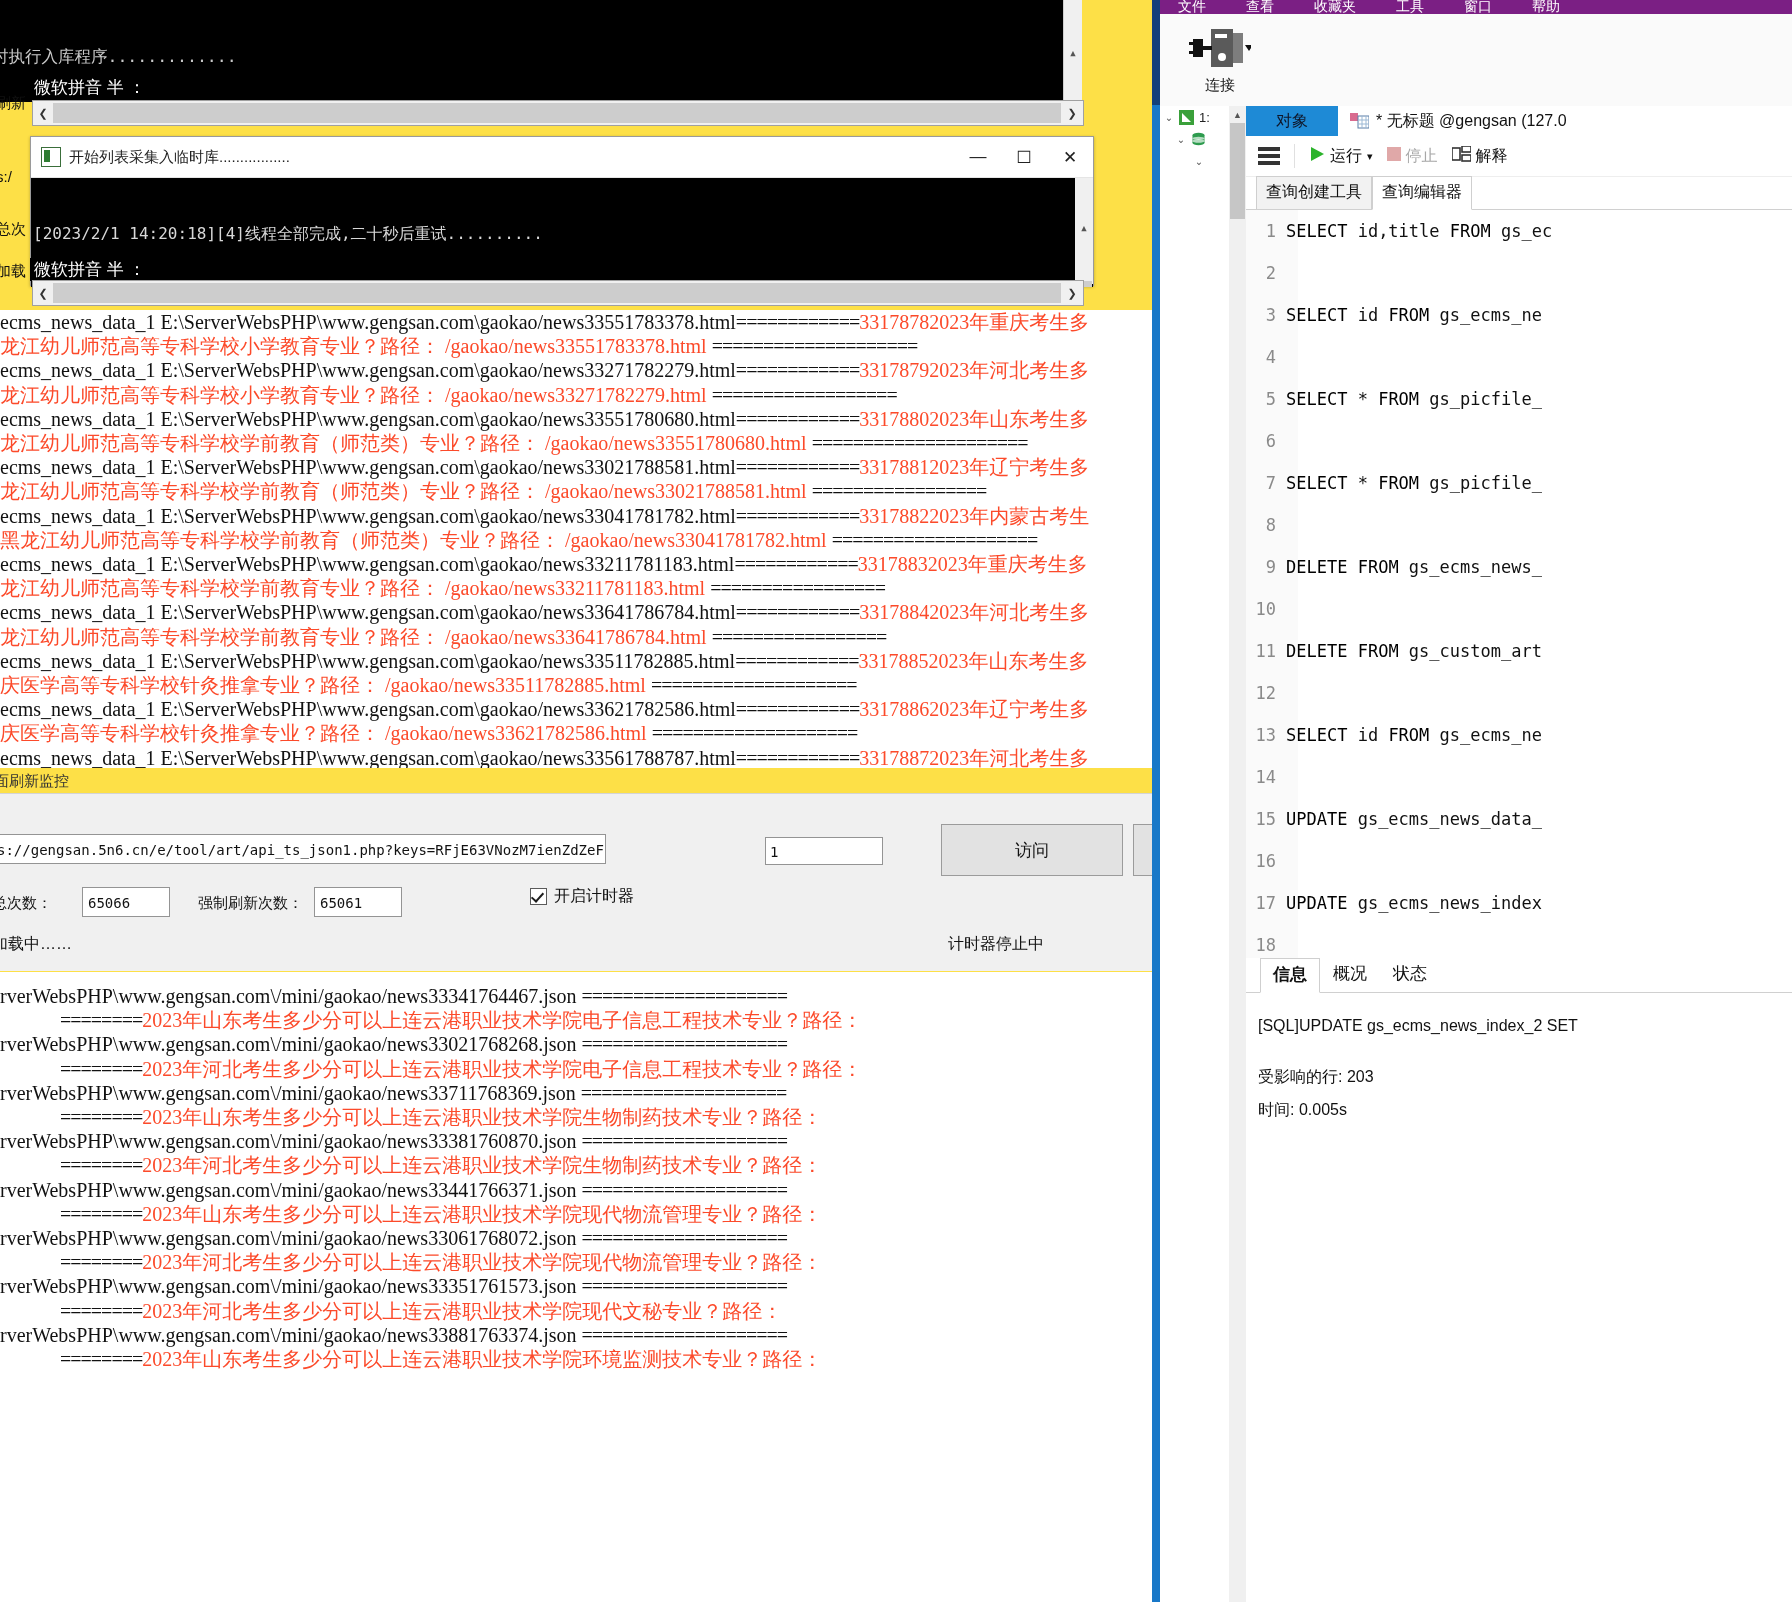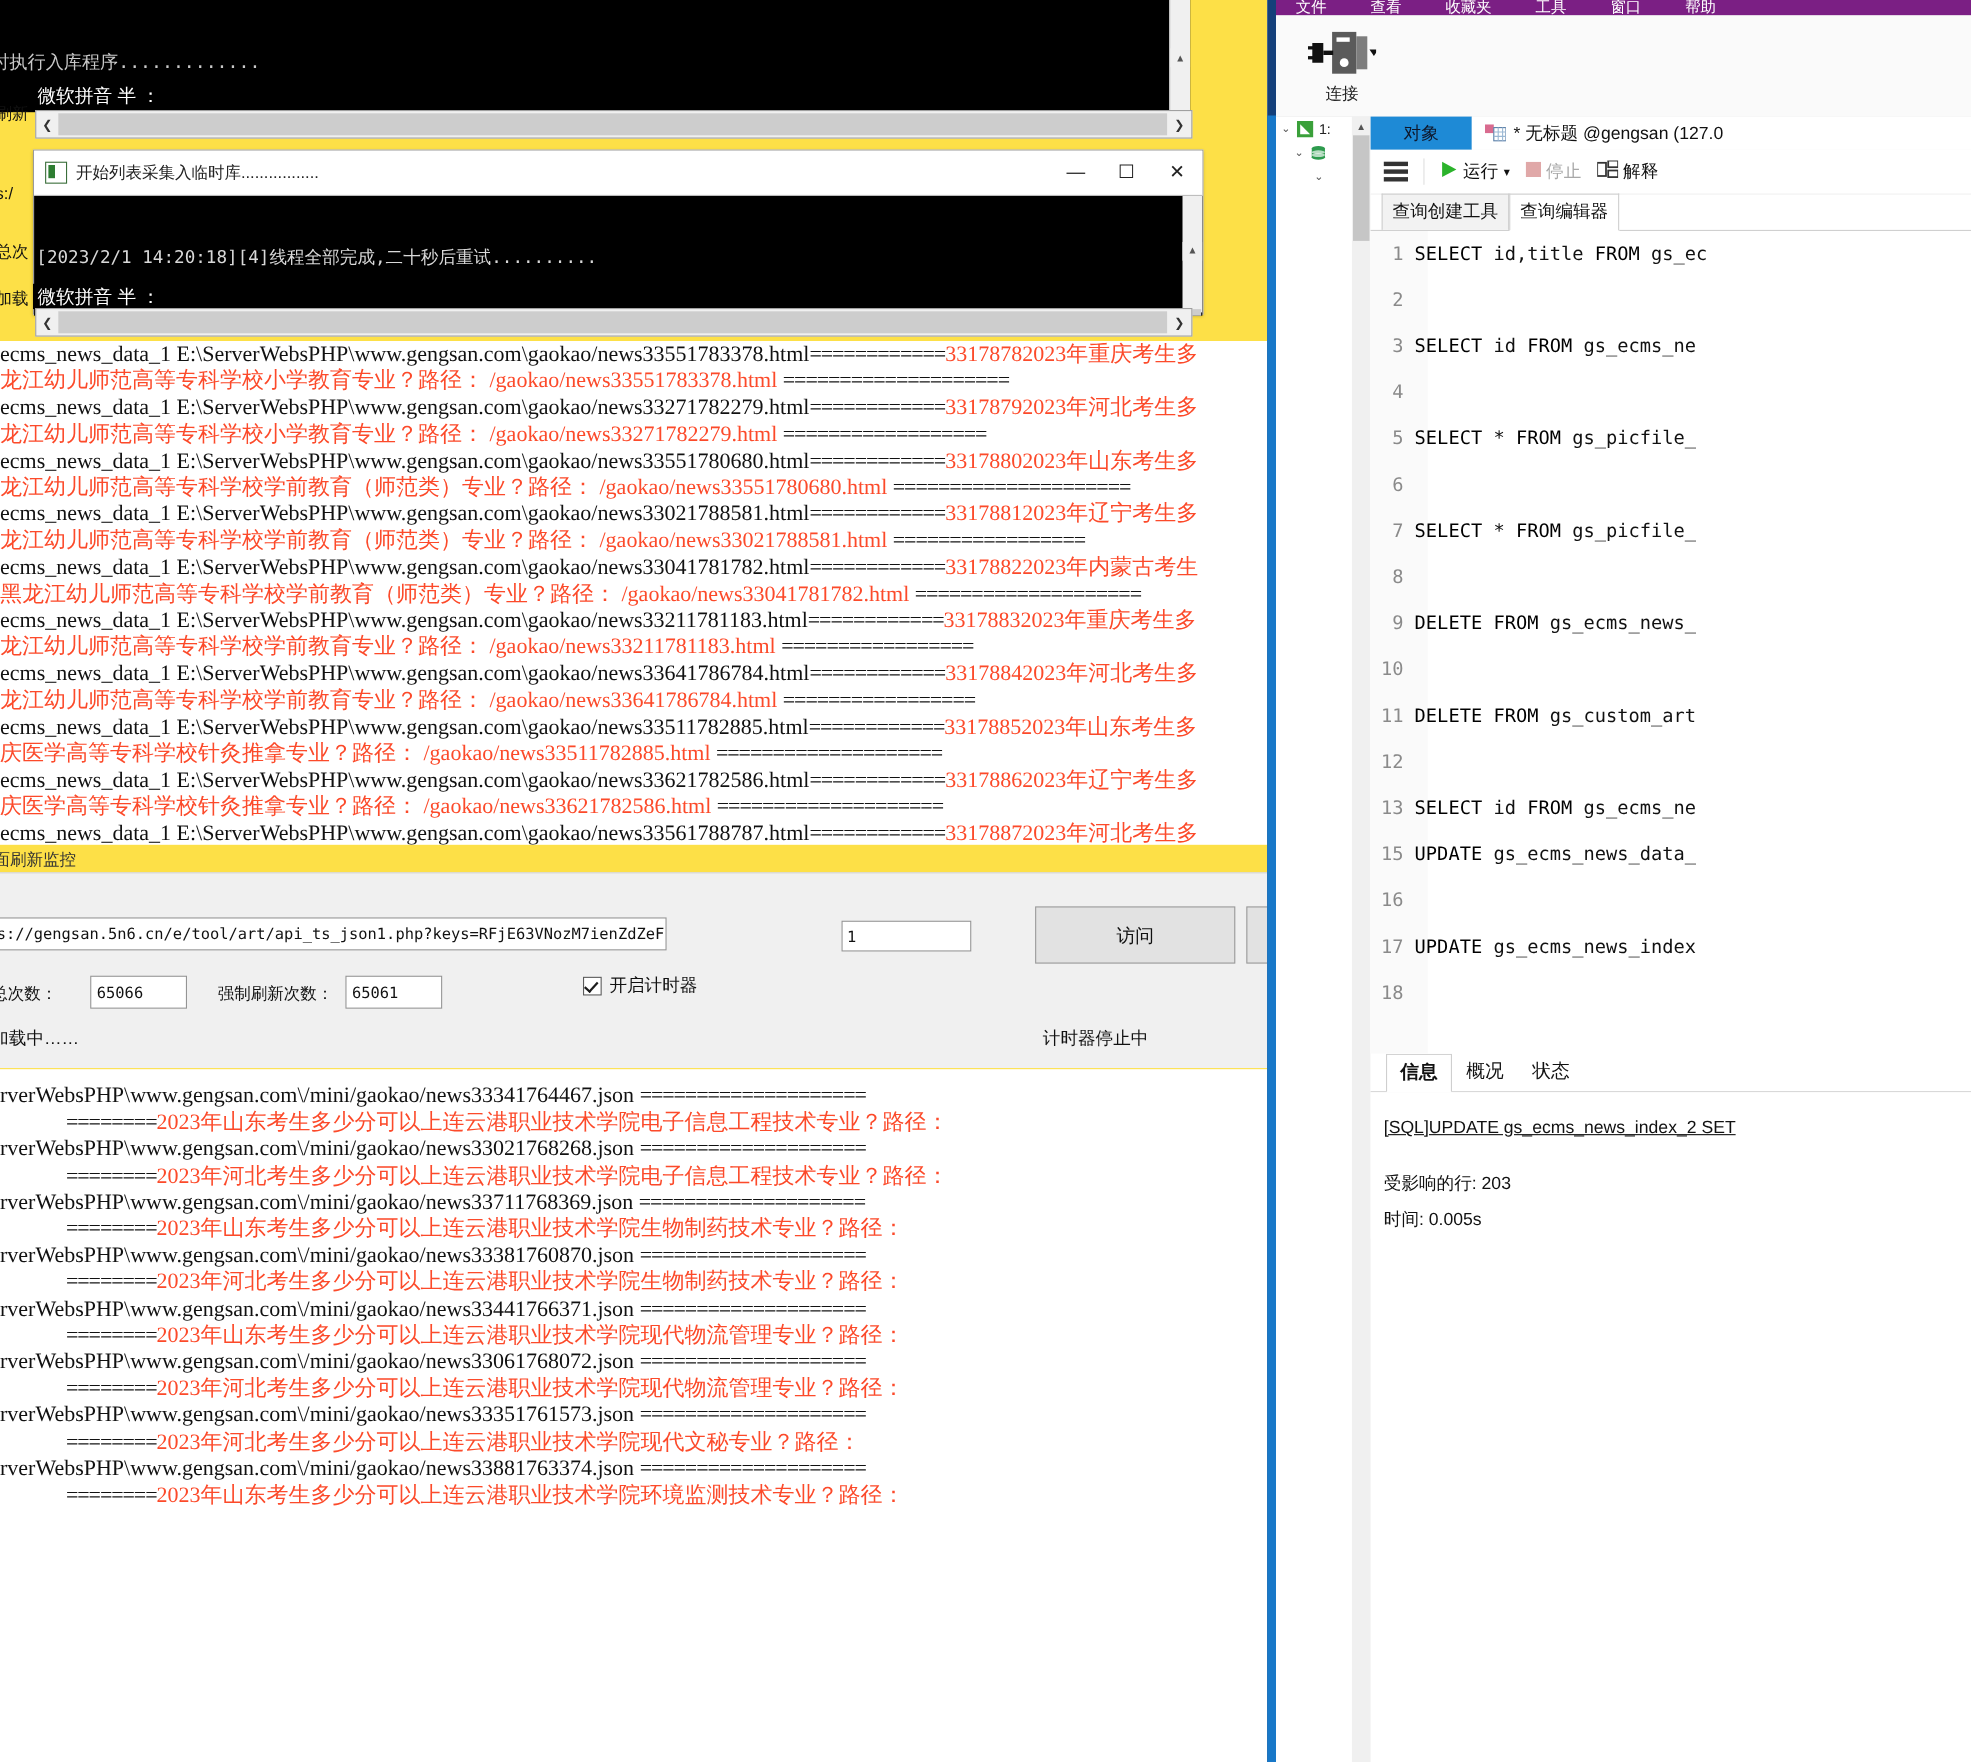--- a/index.html
+++ b/index.html
@@ -148,21 +148,21 @@
   #gutter-bg{position:absolute;left:0;top:0;width:52px;height:748px;background:#fafafa;}
   .sqlrow{display:flex;height:42px;align-items:center;font-family:"DejaVu Sans Mono","Liberation Mono",monospace;font-size:17px;}
   .sqlnum{width:40px;text-align:right;color:#8a8a8a;padding-right:10px;box-sizing:border-box;}
   .sqltxt{white-space:nowrap;color:#111;}
   .kw{color:#000000;}
 
   #infotabs{height:34px;display:flex;align-items:flex-end;padding-left:14px;background:#fff;border-bottom:1px solid #d0d0d0;}
   .itab{padding:4px 12px 6px 12px;font-size:17px;color:#111;border:1px solid transparent;}
   .itab.act{border:1px solid #cfcfcf;border-bottom:1px solid #fff;background:#fff;margin-bottom:-1px;font-weight:bold;}
   #infobody{padding:16px 0 0 12px;font-size:16px;color:#111;line-height:33px;background:#fff;}
-  #infobody .sqlmsg{white-space:nowrap;text-decoration:underline;}
+  #infobody .sqlmsg{white-space:nowrap;}
 </style>
 </head>
 <body>
 
 <div id="left-app" class="abs">
 
   <div id="console1" class="abs">
     <div class="ln">时执行入库程序.............</div>
     
     
@@ -500,20 +500,24 @@
           </div>
           <div class="sqlrow">
             <span class="sqlnum">12</span>
             <span class="sqltxt"></span>
           </div>
           <div class="sqlrow">
             <span class="sqlnum">13</span>
             <span class="sqltxt"><span class="kw">SELECT</span> id <span class="kw">FROM</span> gs_ecms_ne</span>
           </div>
           <div class="sqlrow">
+            <span class="sqlnum">14</span>
+            <span class="sqltxt"></span>
+          </div>
+          <div class="sqlrow">
             <span class="sqlnum">15</span>
             <span class="sqltxt"><span class="kw">UPDATE</span> gs_ecms_news_data_</span>
           </div>
           <div class="sqlrow">
             <span class="sqlnum">16</span>
             <span class="sqltxt"></span>
           </div>
           <div class="sqlrow">
             <span class="sqlnum">17</span>
             <span class="sqltxt"><span class="kw">UPDATE</span> gs_ecms_news_index</span>

